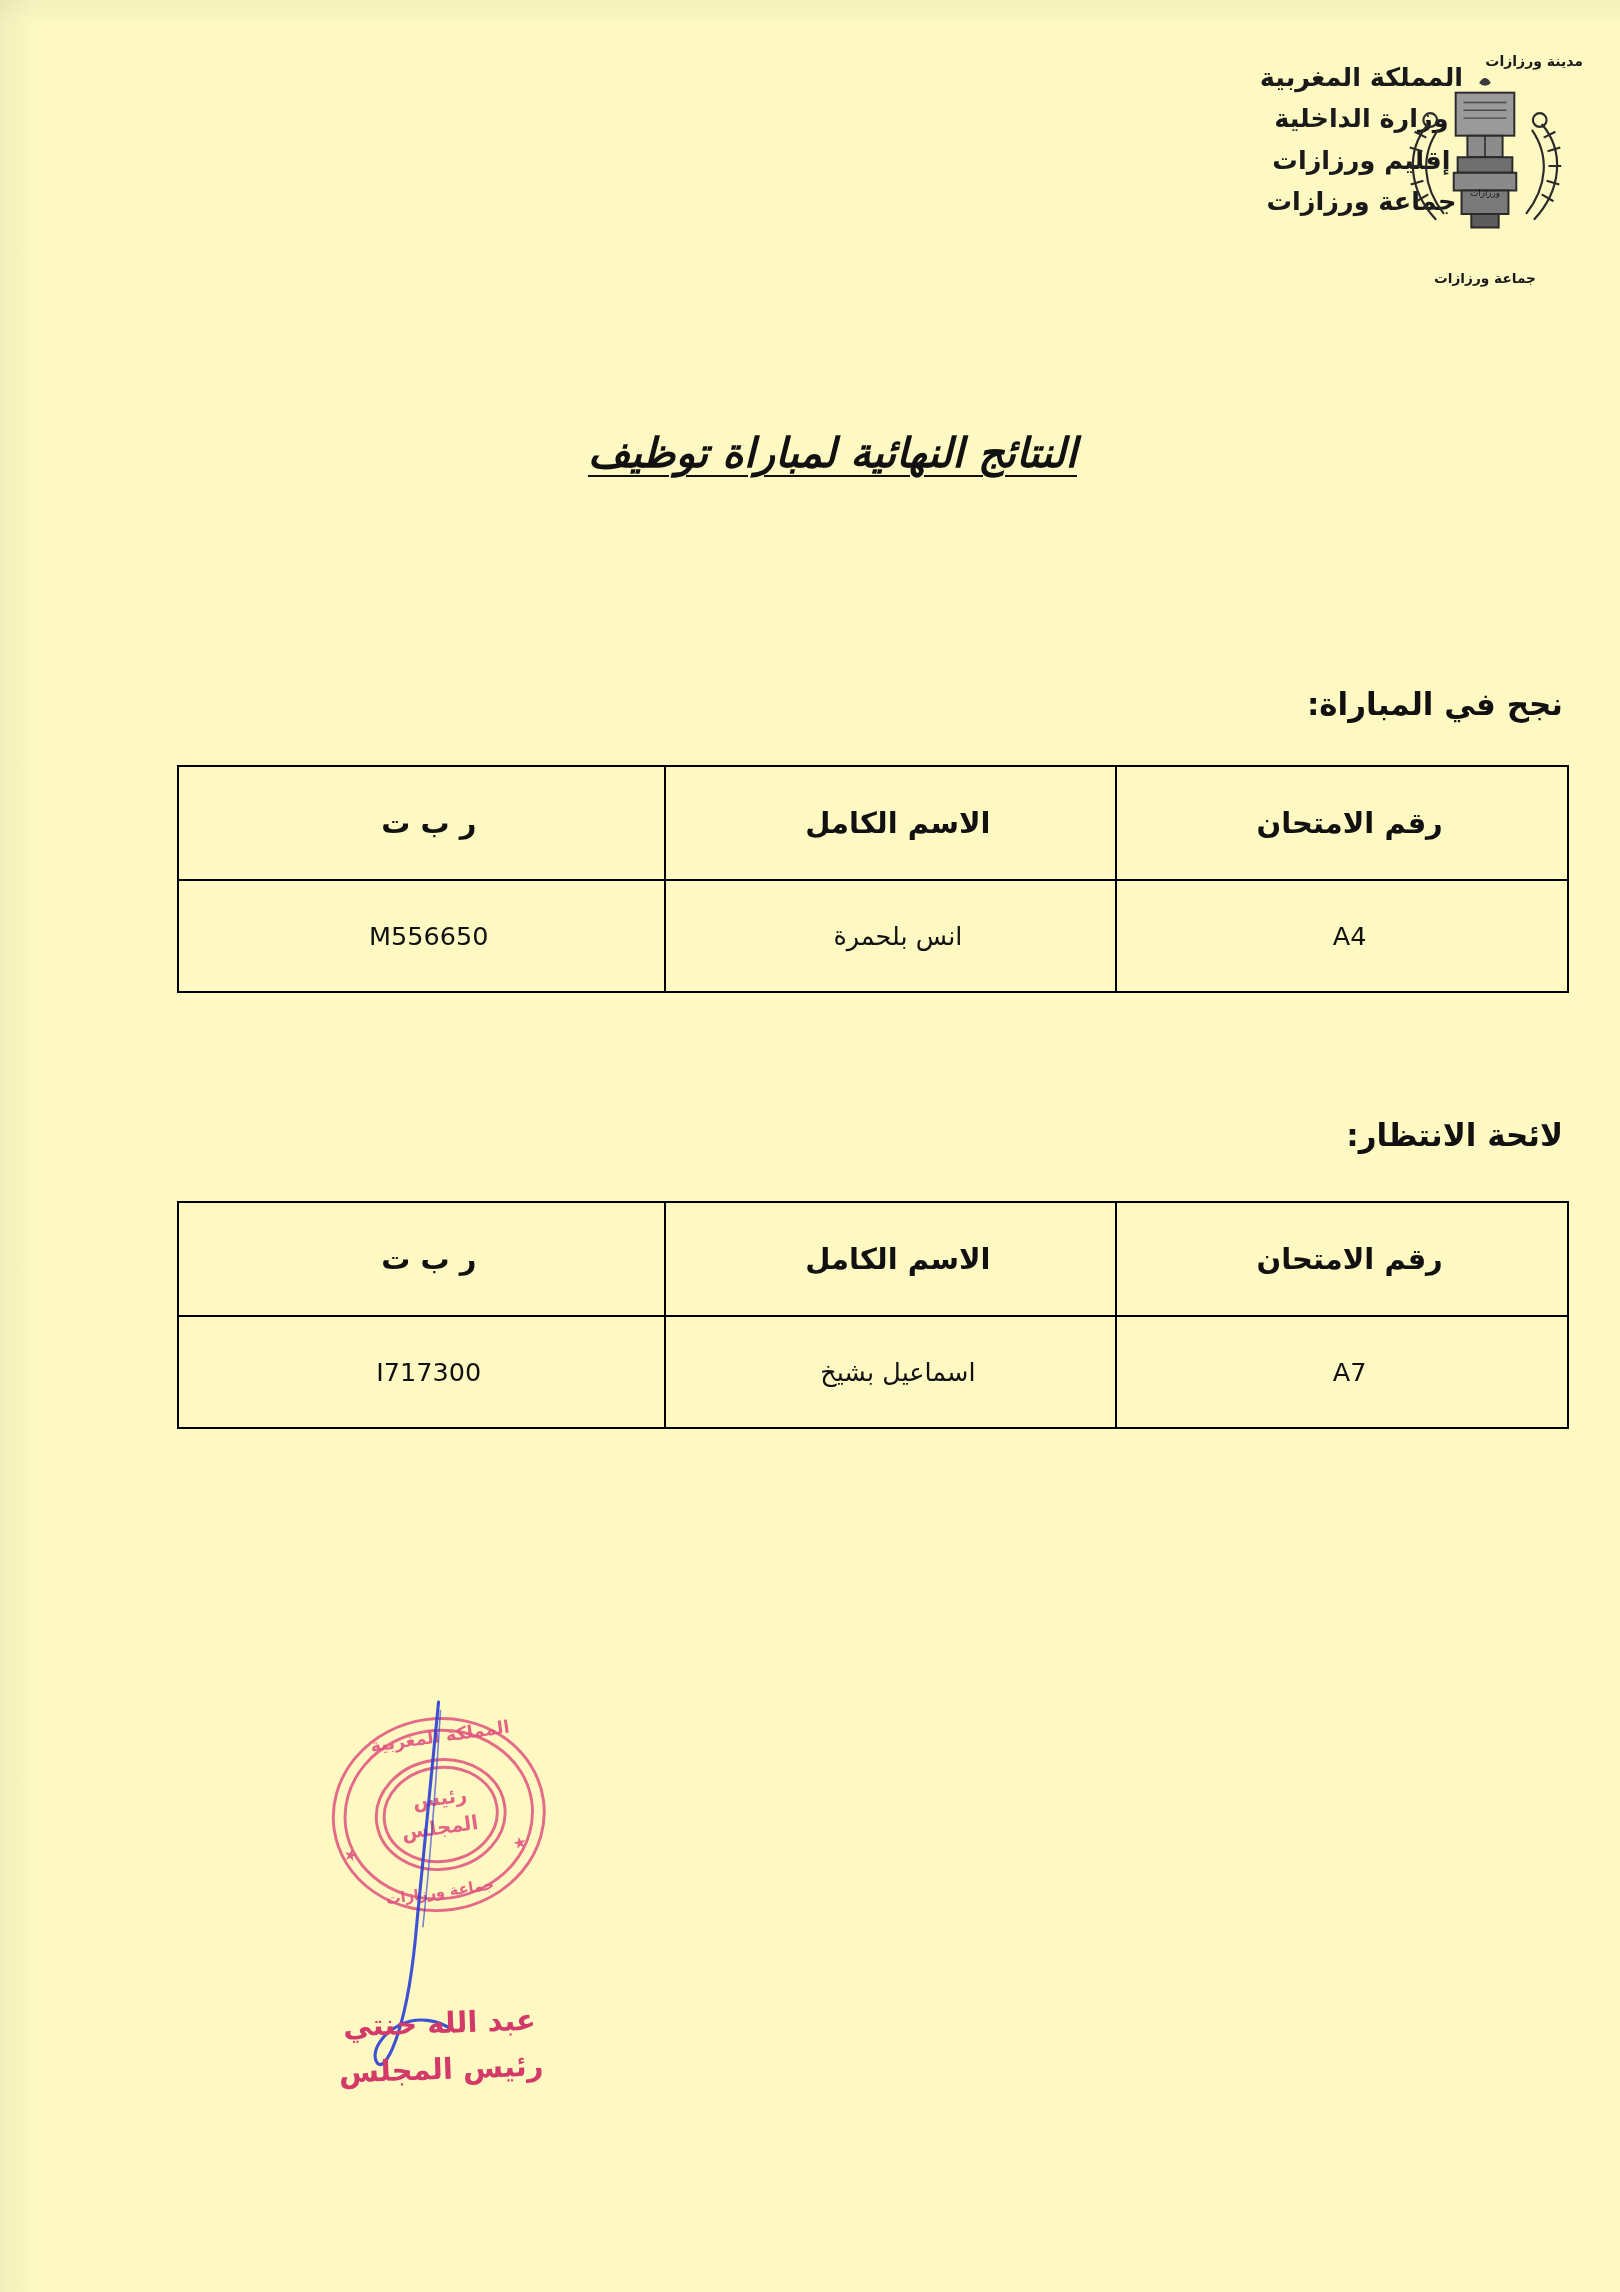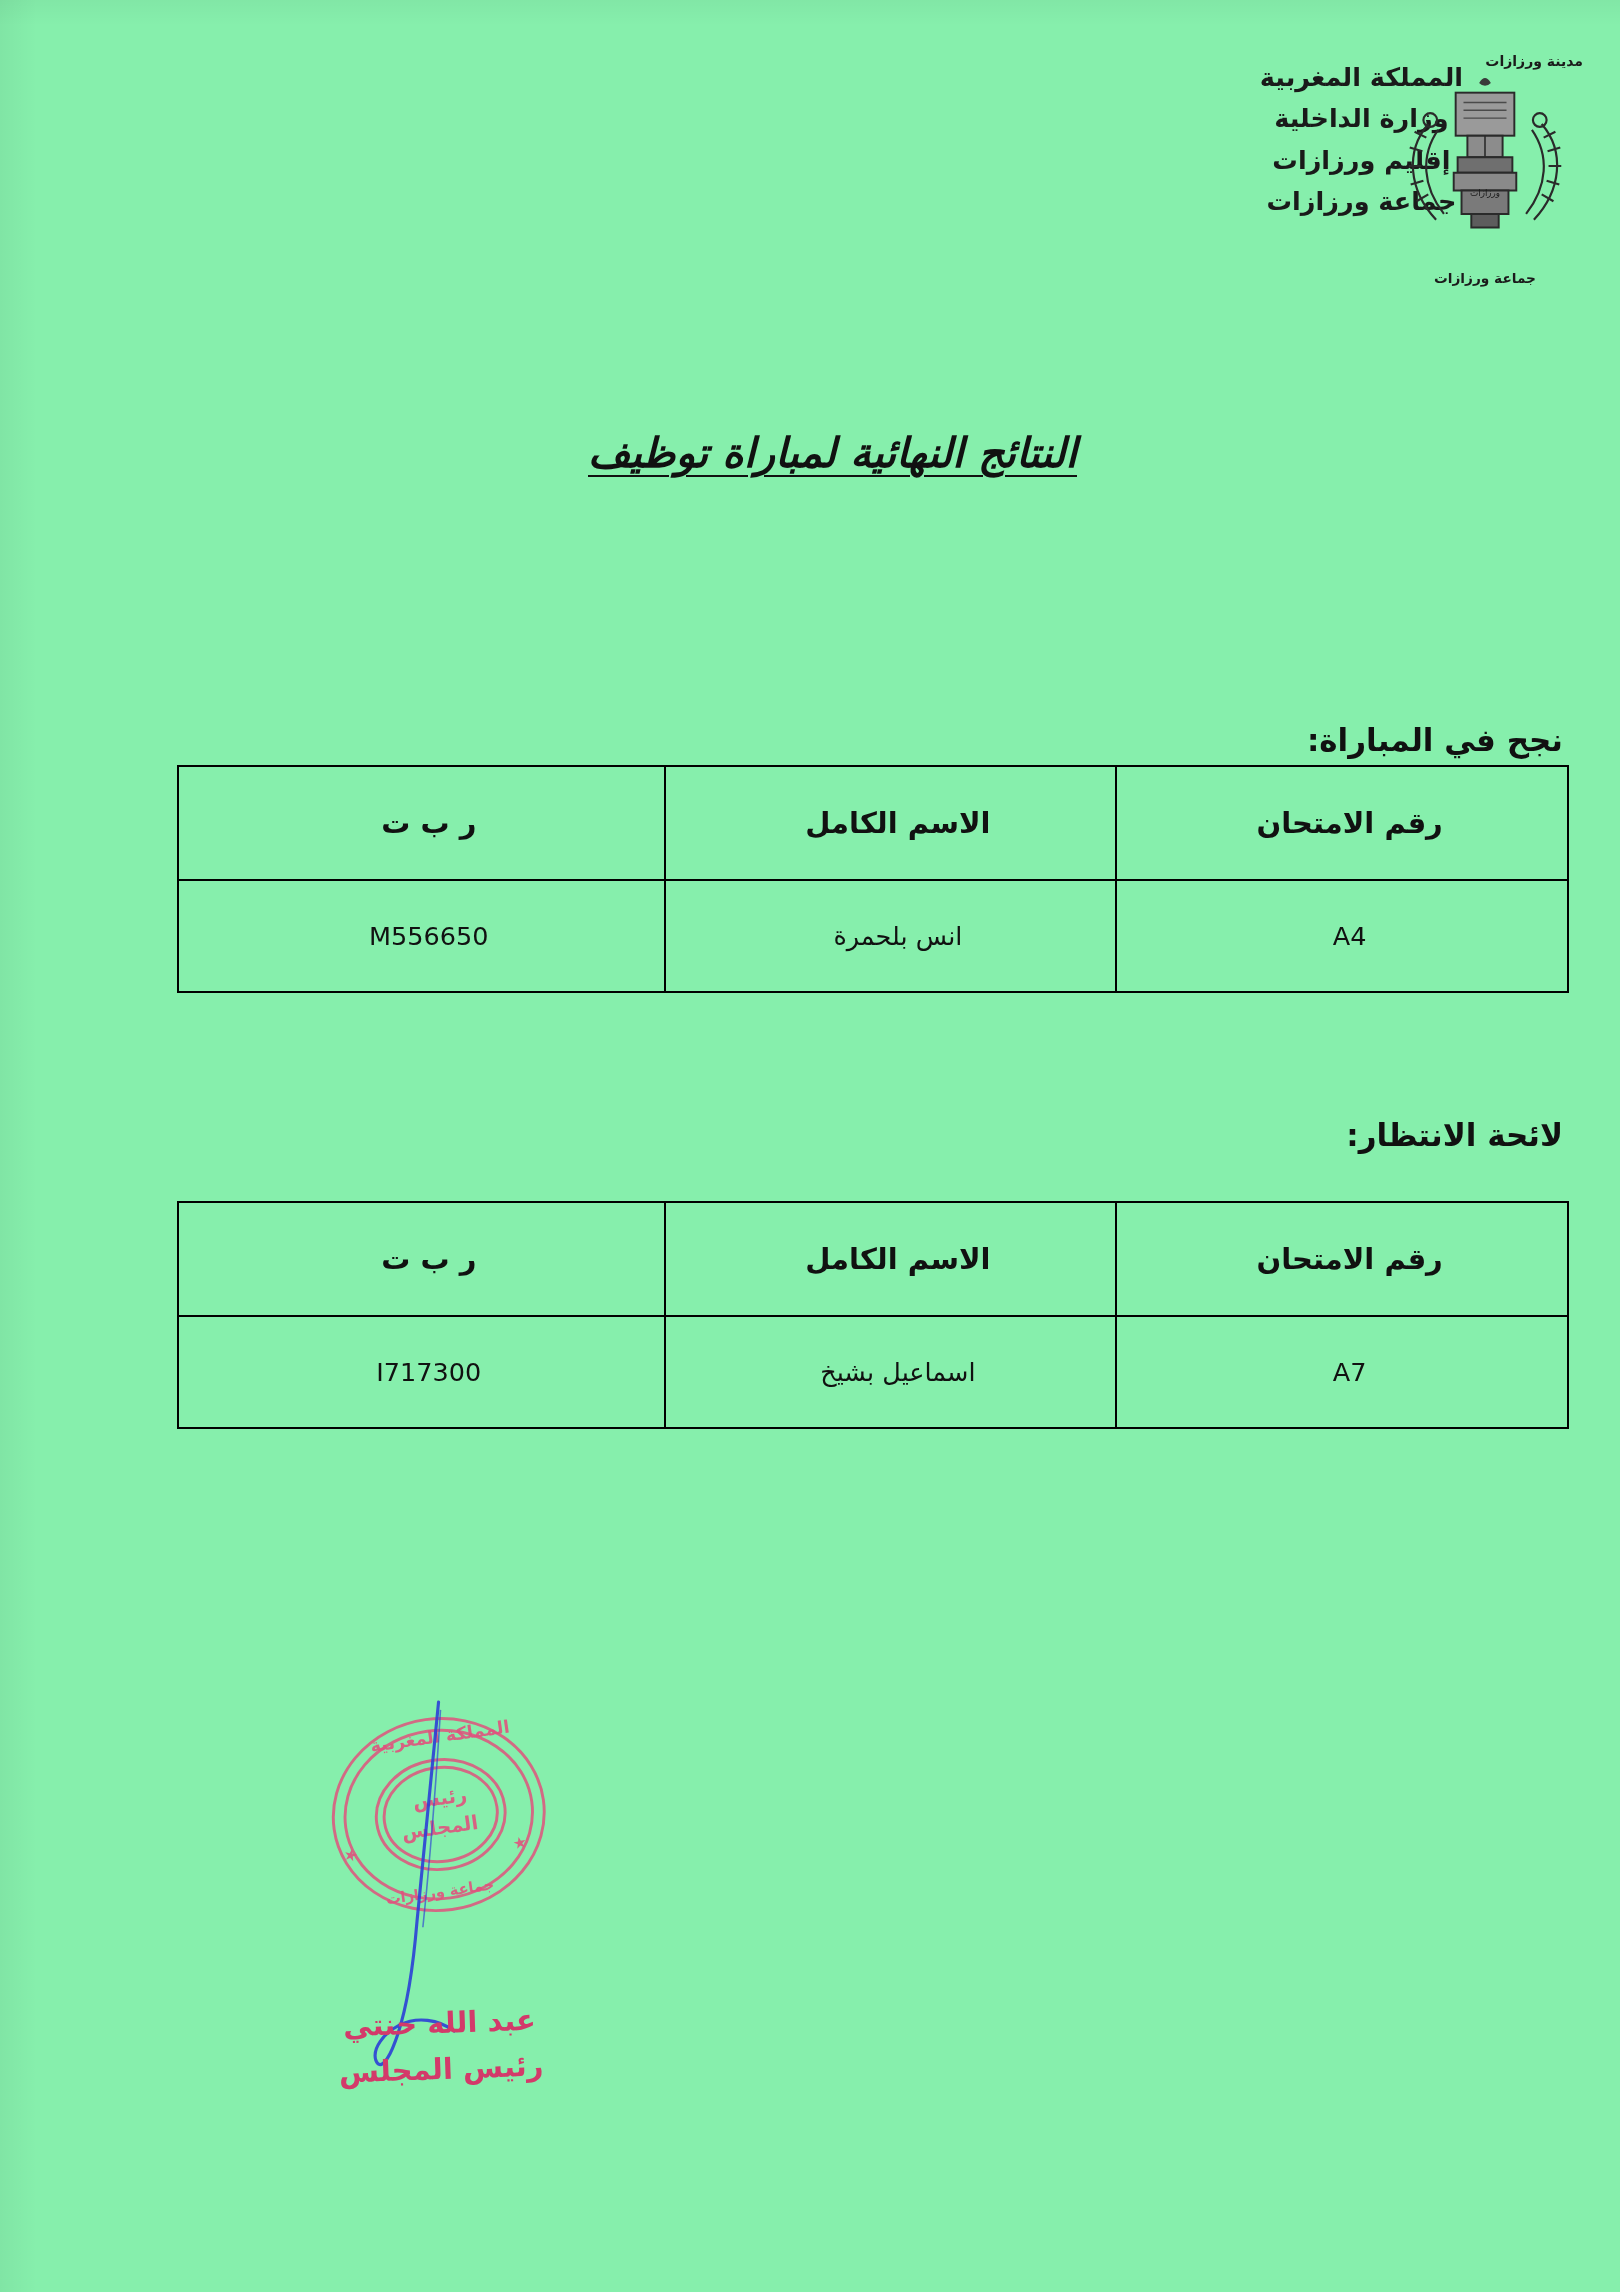--- a/index.html
+++ b/index.html
@@ -11,21 +11,21 @@
     width: 1620px;
     height: 2293px;
     position: relative;
     font-family: "DejaVu Sans", "Liberation Sans", sans-serif;
     color: #111111;
     overflow: hidden;
   }
   .page {
     position: absolute;
     inset: 0;
-    background: #86efac;
+    background: #fef9c3;
   }
   
   .scan-shade-left {
     position: absolute;
     left: 0; top: 0; bottom: 0;
     width: 37px;
     background: linear-gradient(to left, rgba(0,0,0,0.0), rgba(0,0,0,0.045));
     pointer-events: none;
   }
   .scan-shade-top {
@@ -114,21 +114,21 @@
   }
 
   
   .section-label {
     position: absolute;
     right: 57px;
     font-size: 31px;
     font-weight: 700;
     color: #111;
   }
-  .label-pass { top: 722px; text-align: center; }
+  .label-pass { top: 686px; text-align: center; }
   .label-wait { top: 1117px; }
 
   
   table.results {
     position: absolute;
     right: 51px;
     width: 1392px;
     border-collapse: collapse;
     table-layout: fixed;
   }

